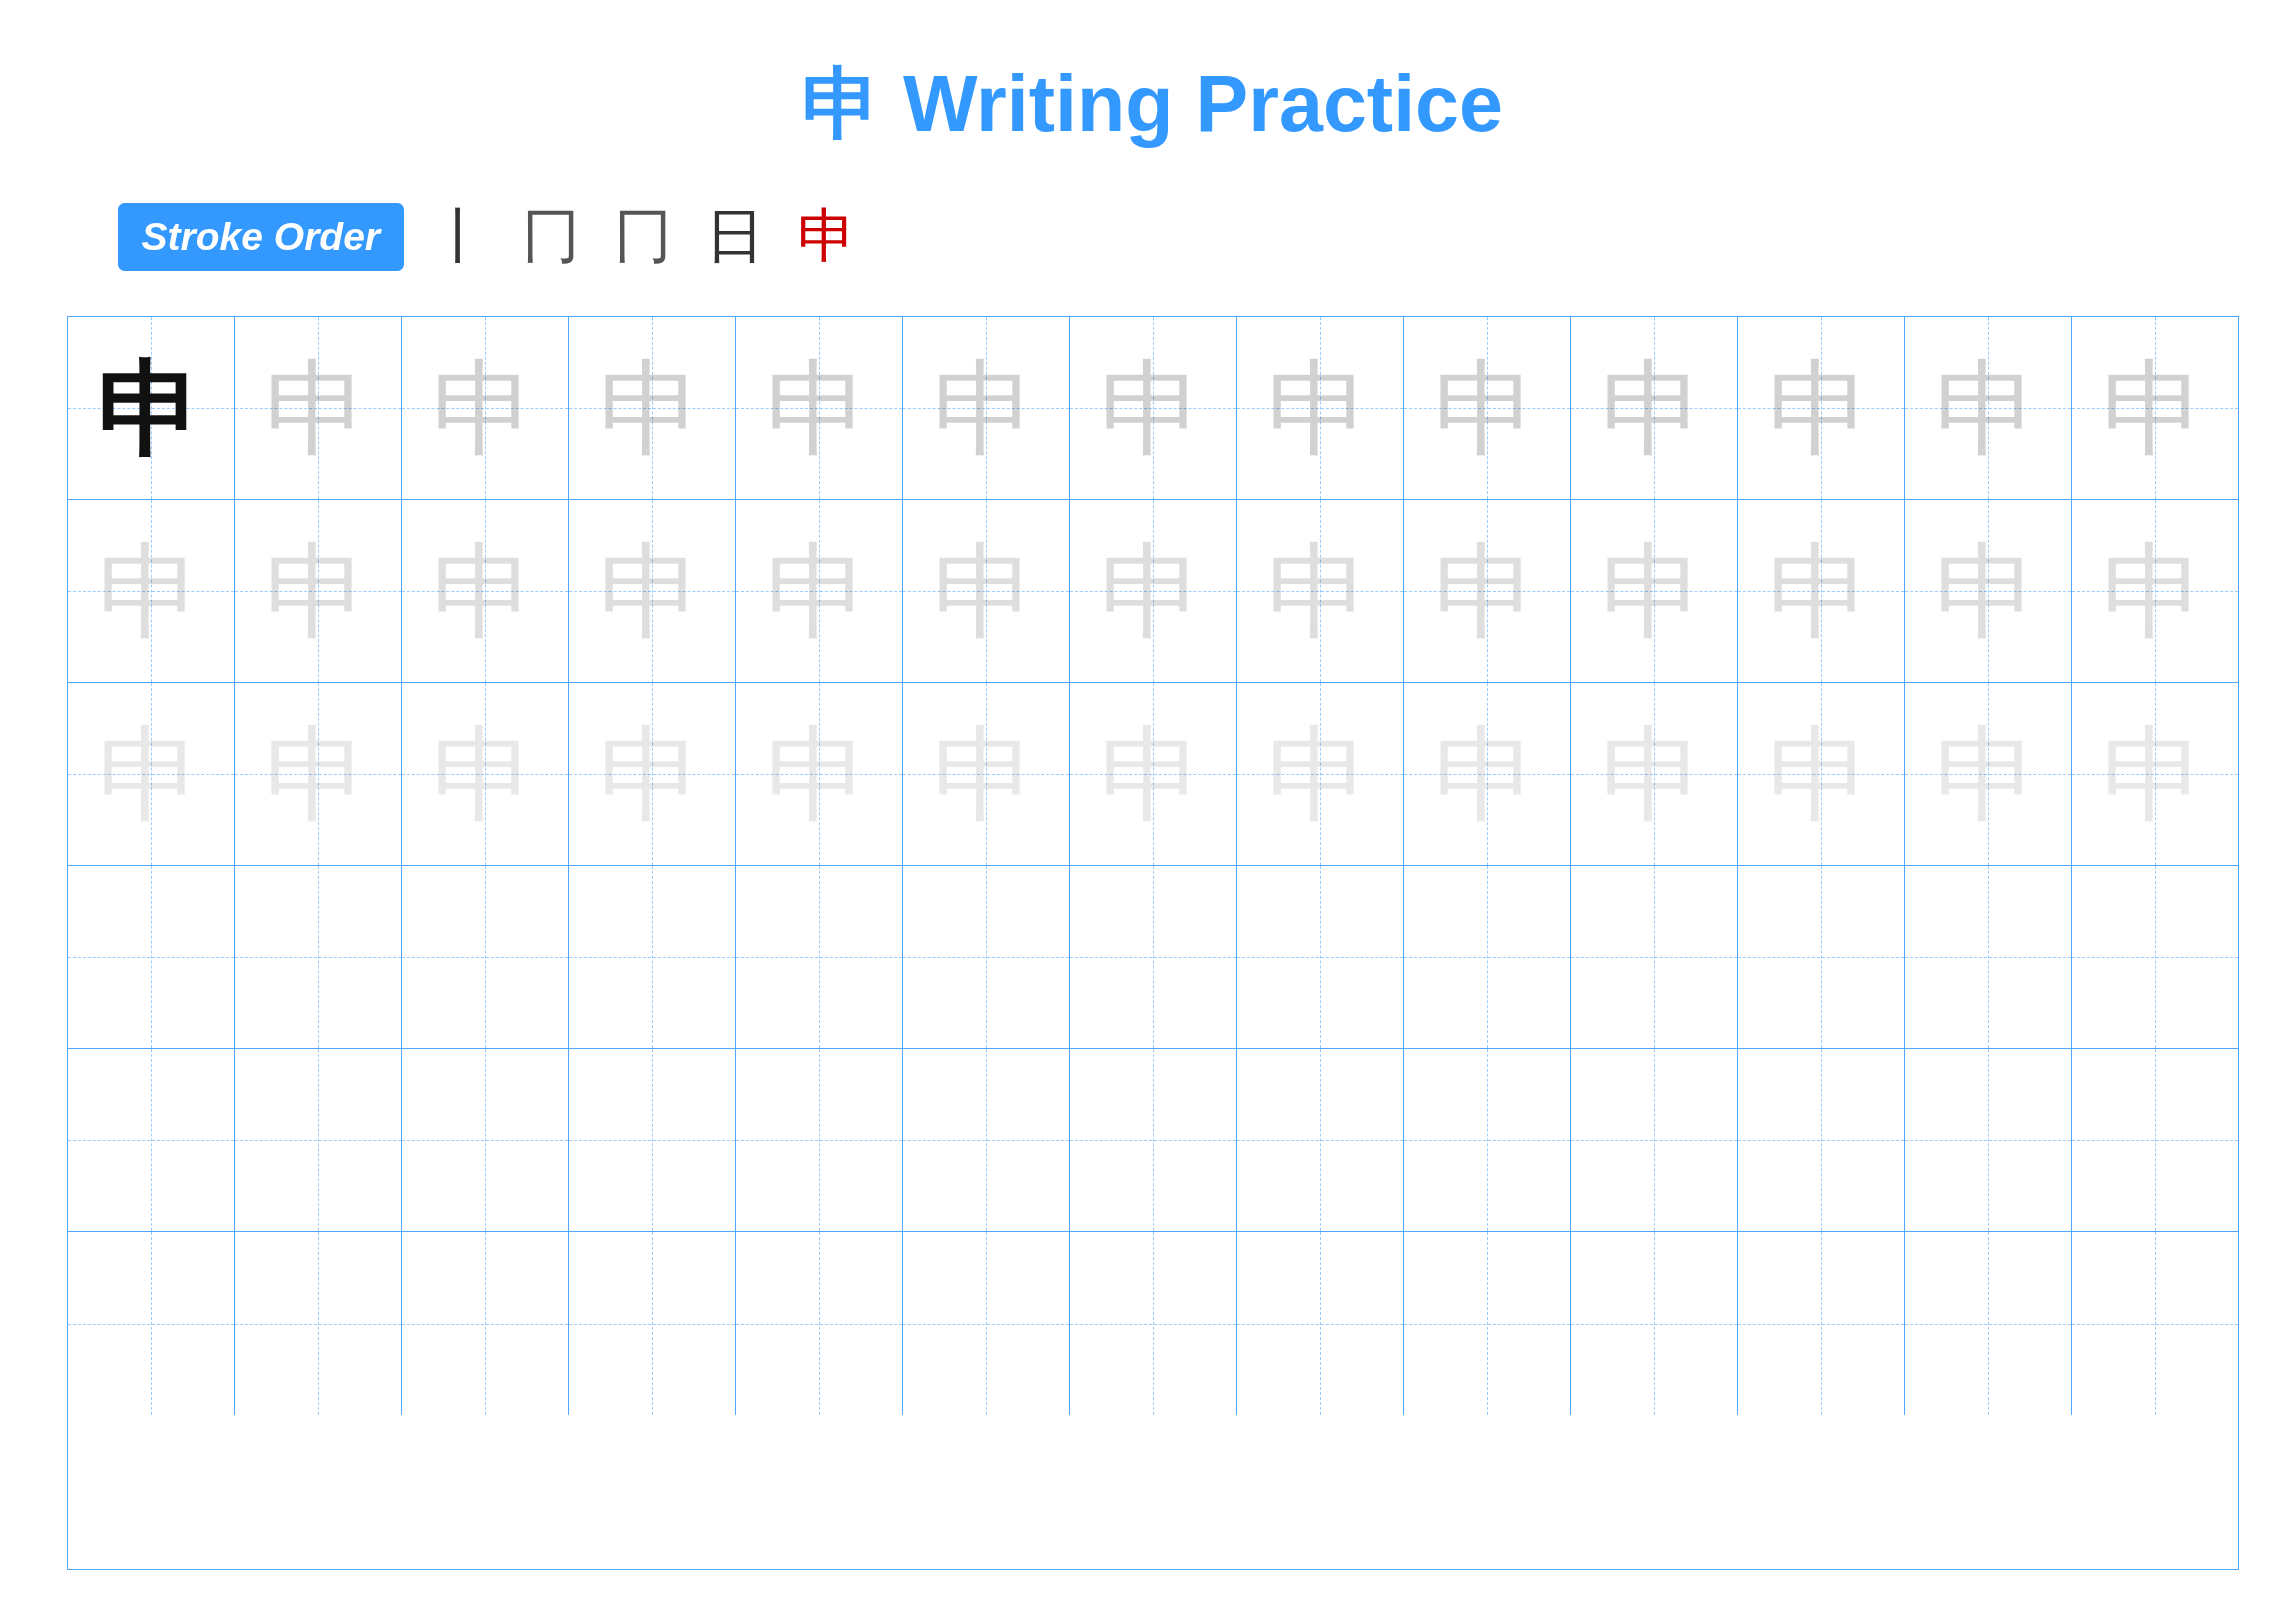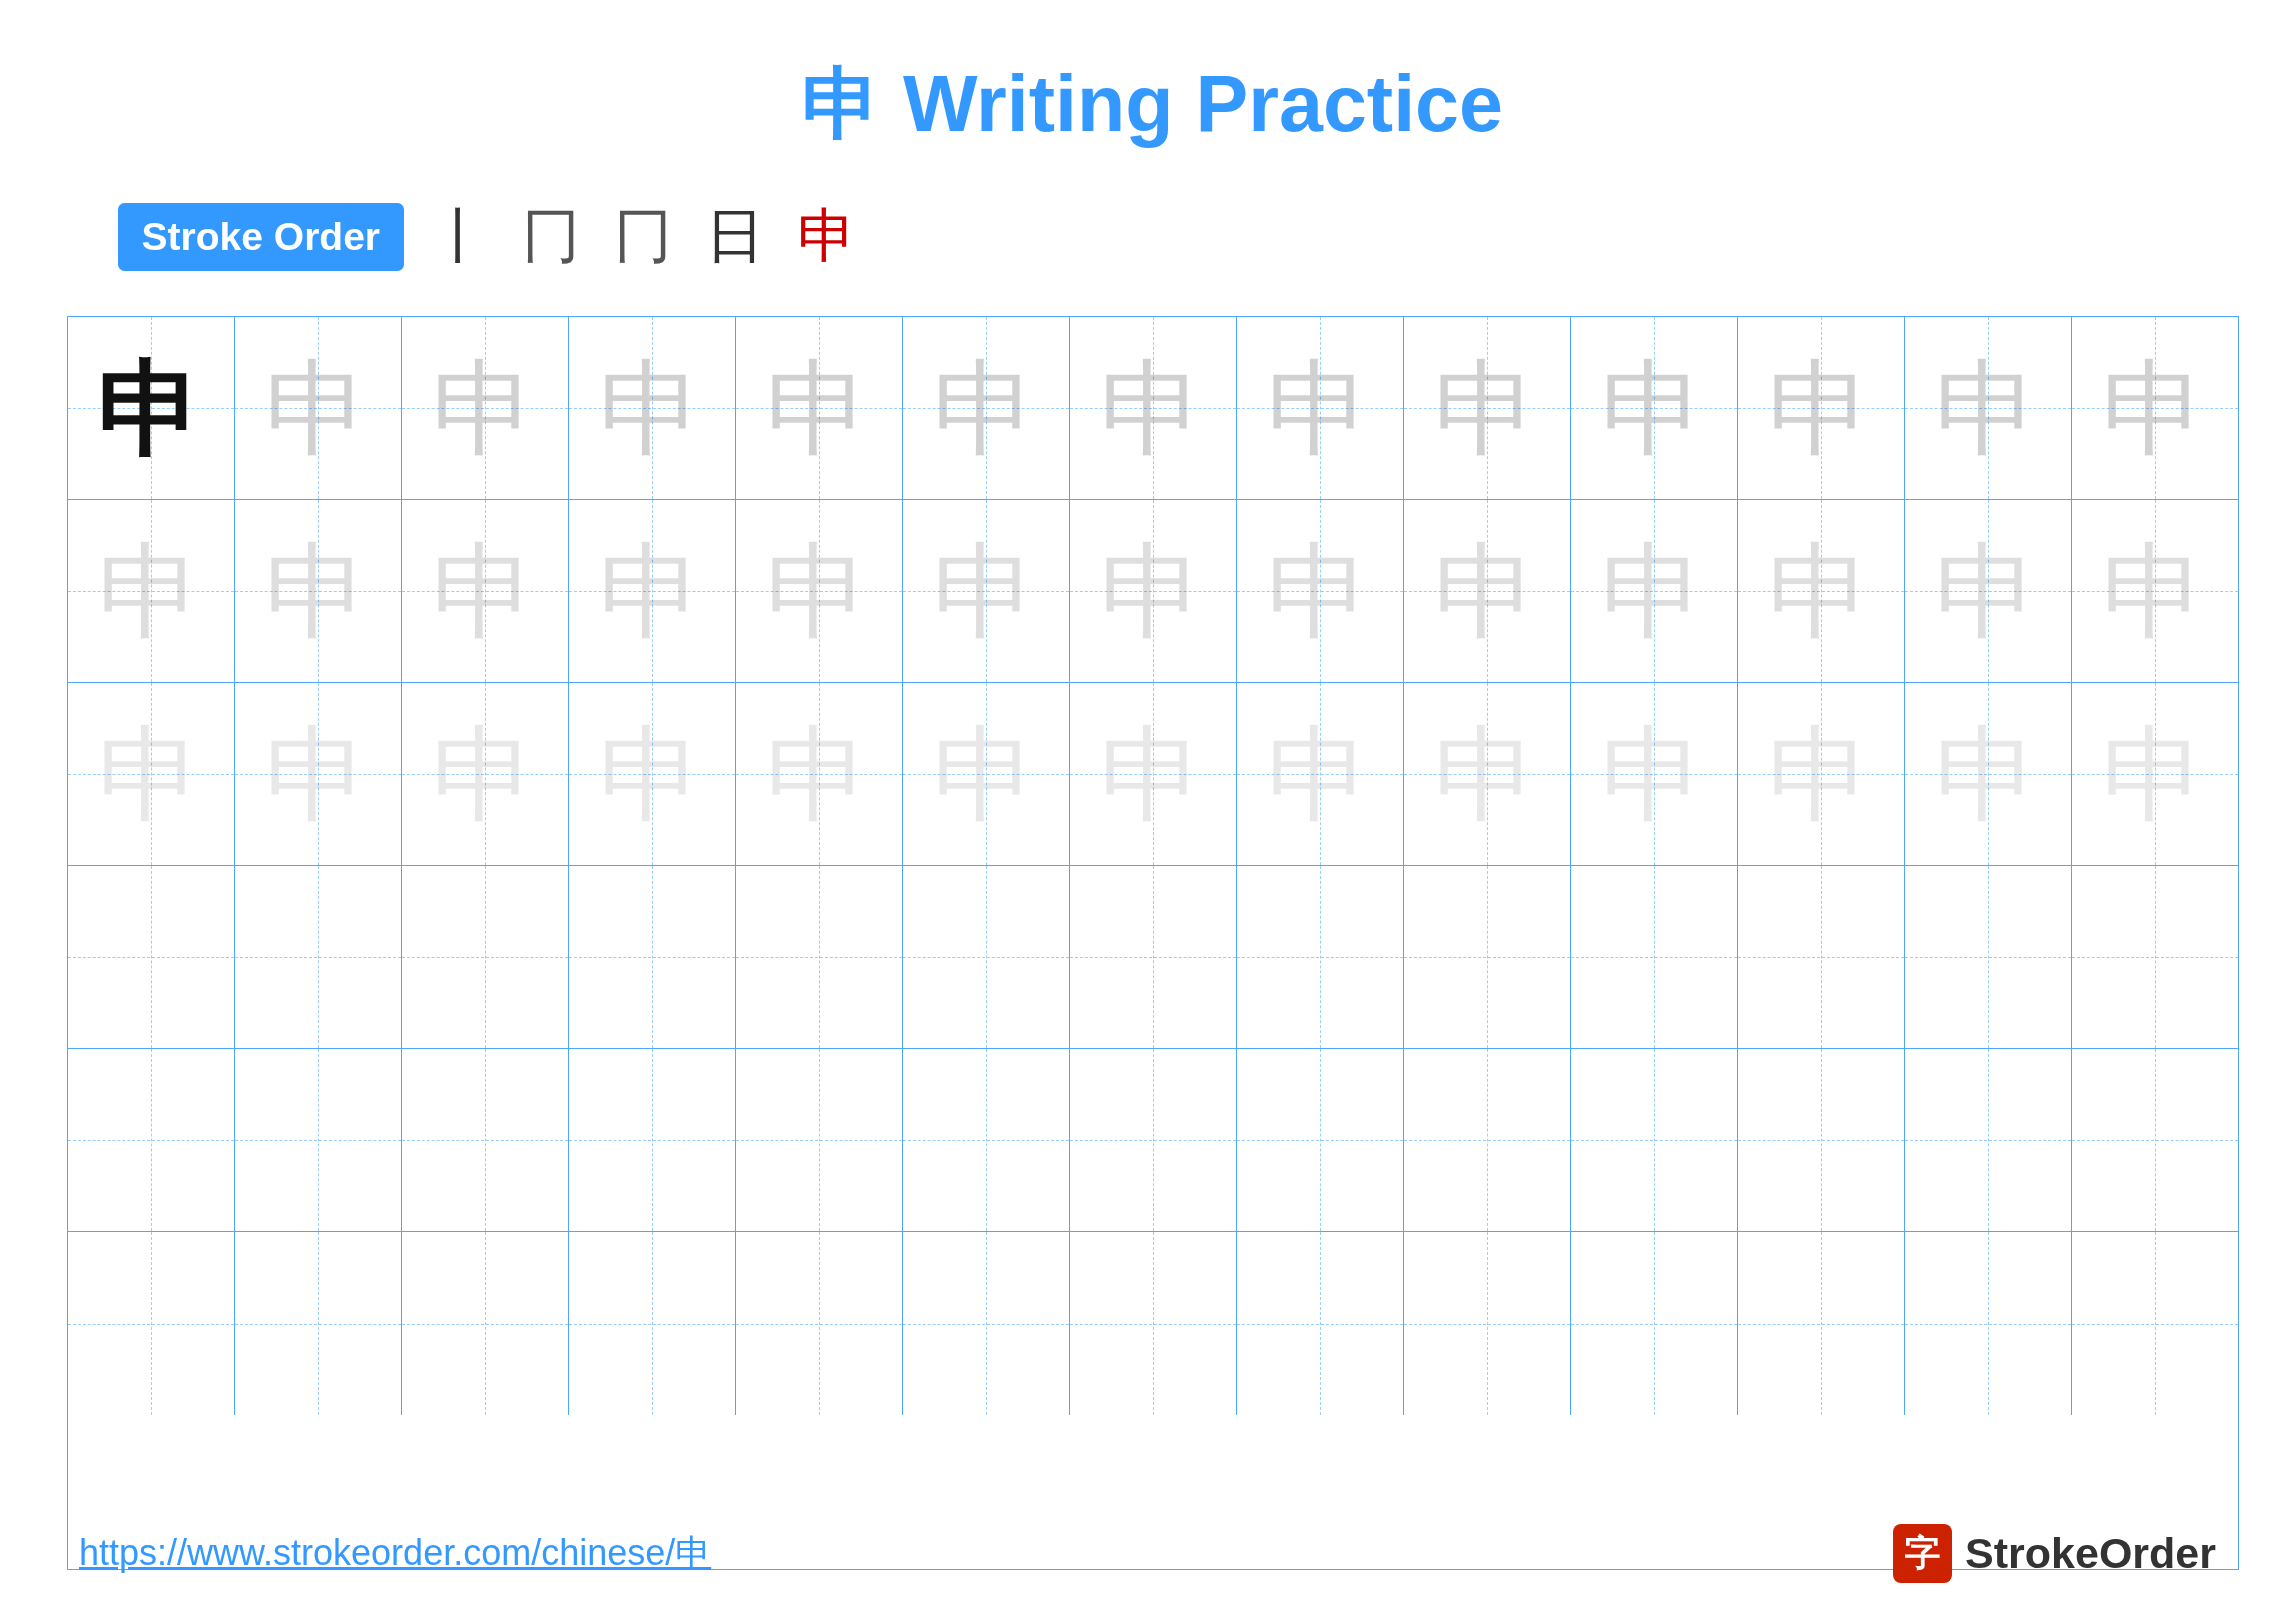--- a/index.html
+++ b/index.html
@@ -39,20 +39,21 @@
       gap: 26px;
     }
 
     .stroke-order-badge {
       background: #3399ff;
       color: white;
       font-size: 39px;
       font-weight: bold;
       padding: 11.8px 23.6px;
       border-radius: 6.5px;
+      font-style: italic;
     }
 
     .stroke-steps {
       display: flex;
       align-items: center;
       gap: 33px;
       font-size: 59px;
     }
 
     .stroke-step-1 { color: #333; }
@@ -367,24 +368,15 @@
       <div class="grid-cell"></div>
       <div class="grid-cell"></div>
       <div class="grid-cell"></div>
       <div class="grid-cell"></div>
       <div class="grid-cell"></div>
       <div class="grid-cell"></div>
     </div>
 
   </div>
 
-  <div class="footer">
-    <a class="footer-url" href="#">https://www.strokeorder.com/chinese/申</a>
-    <div class="footer-logo">
-      <div class="logo-icon">
-        <span>字</span>
-      </div>
-      <span>StrokeOrder</span>
-    </div>
-  </div>
 
 </div>
 
 
 </body></html>

